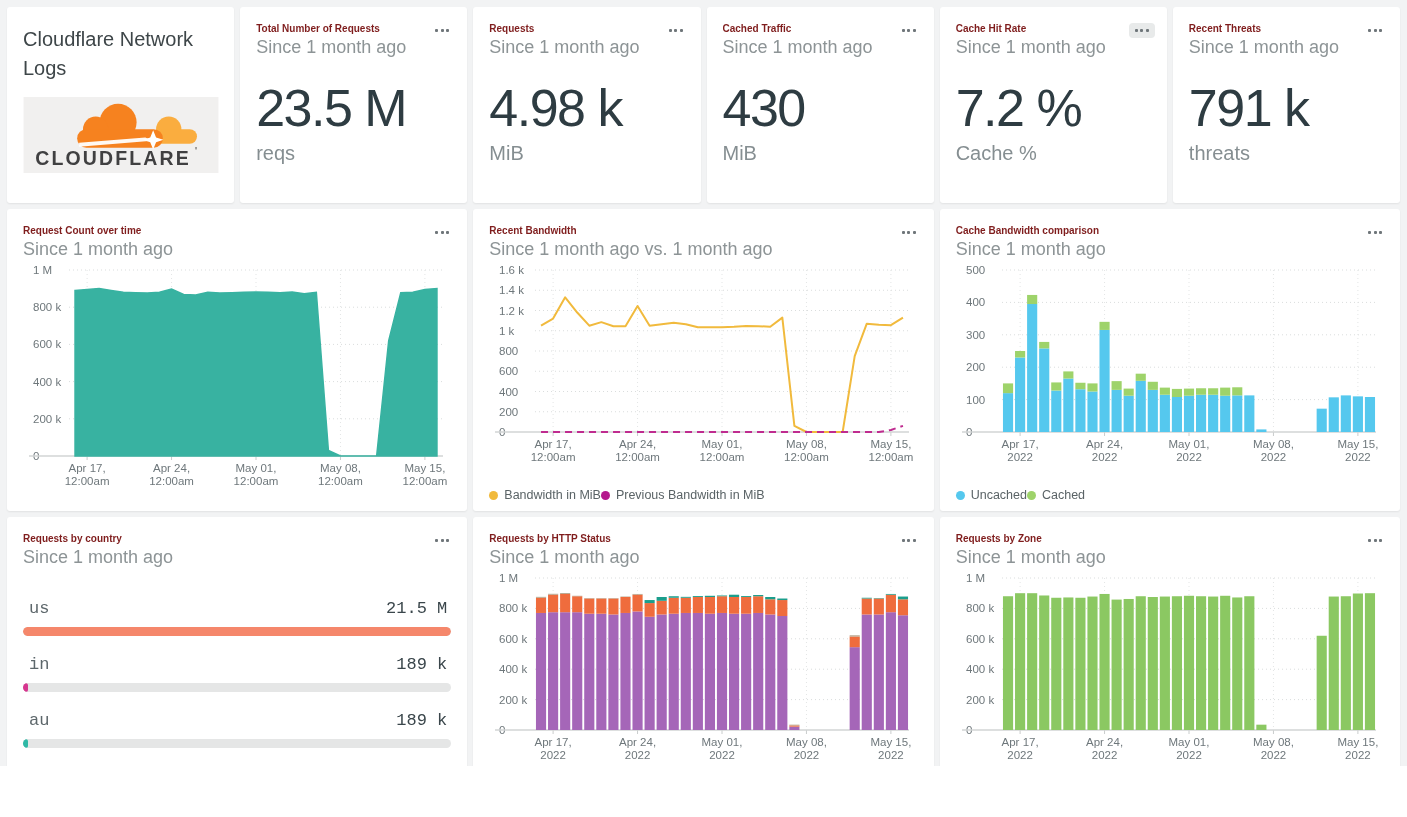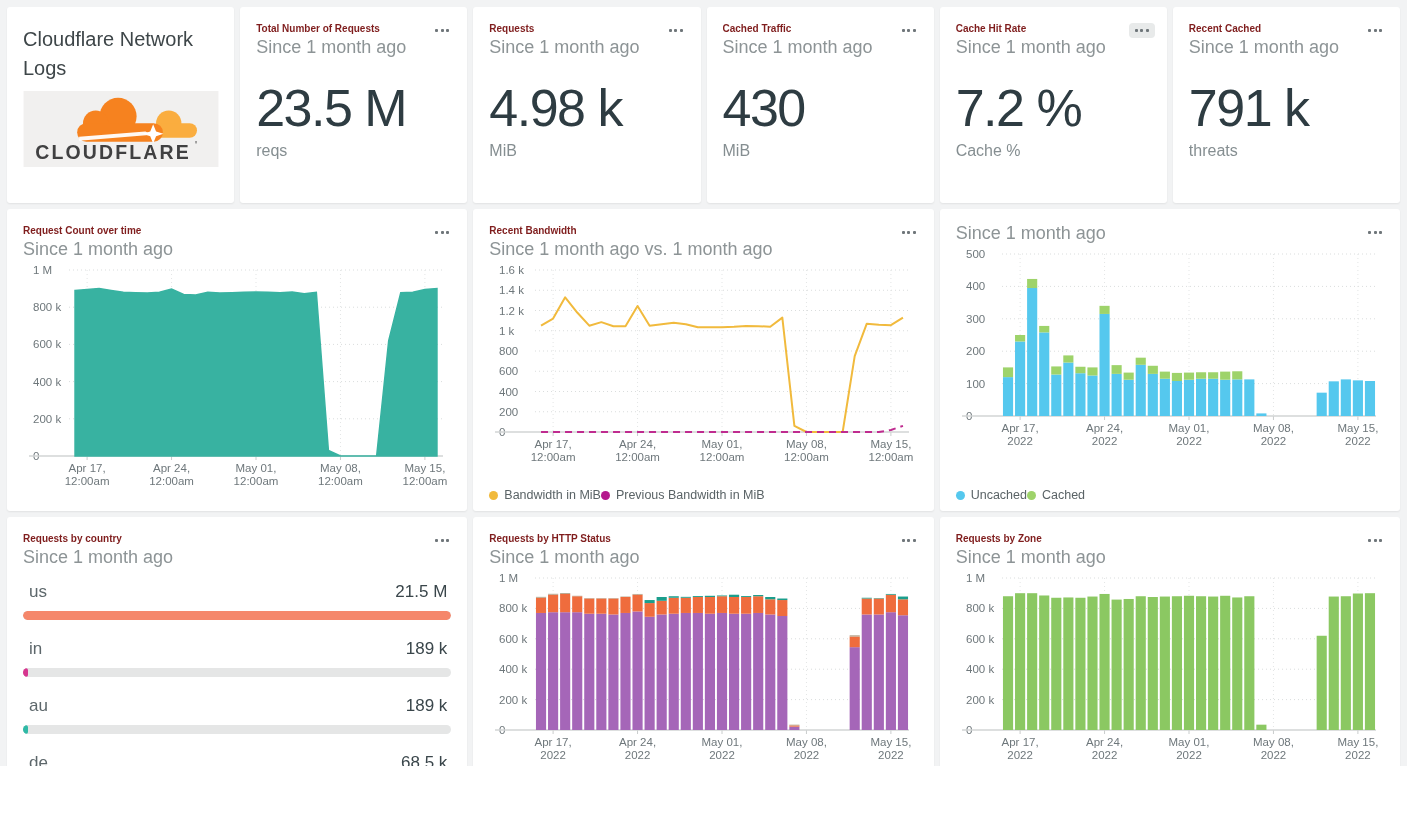--- a/index.html
+++ b/index.html
@@ -11,36 +11,36 @@
   .wide{grid-column:span 2;}
   .panel h2{font-size:10px;font-weight:700;color:#7f1d1d;margin:2px 0 3px;padding-right:30px;
     white-space:nowrap;overflow:hidden;}
   .sub{font-size:18px;color:#8d9496;}
   .dots{position:absolute;top:16px;right:12px;border:0;background:transparent;cursor:pointer;
     display:flex;gap:2.5px;align-items:center;padding:6px;border-radius:4px;}
   .dots i{width:3px;height:3px;background:#6f767a;border-radius:1px;display:block;}
   .dots.hl{background:#e8eaea;}
   
   .stat .value{font-size:52px;font-weight:400;color:#2e3c42;margin-top:24px;letter-spacing:-1.5px;line-height:1;}
-  .stat .unit{font-size:16px;color:#858e91;margin-top:8px;}
+  .stat .unit{font-size:20px;color:#858e91;margin-top:8px;}
   
   .brand h1{font-size:20px;font-weight:400;color:#3e4649;margin:4px 0 0;line-height:1.45;}
-  .brand .logo{margin-top:8px;}
+  .brand .logo{margin-top:14px;}
   
   .chart{position:relative;margin-top:0;}
   .chart.h-area{height:230px;}
   .chart.h-mid{height:206px;}
   .chart.h-bot{height:196px;}
   .legend{position:absolute;left:16px;right:8px;bottom:9px;display:flex;gap:0;align-items:center;
     font-size:12.5px;color:#5a6366;white-space:nowrap;}
   .legend.compact{gap:13px;font-size:12px;}
   .legend .li{display:flex;align-items:center;cursor:pointer;}
   .legend .dot{width:9px;height:9px;border-radius:50%;margin-right:6px;flex:0 0 auto;}
   
-  .crows{margin-top:14px;}
+  .crows{margin-top:31px;font-family:Liberation Mono, monospace;}
   .crow{margin-bottom:19px;}
   .crow .line1{display:flex;justify-content:space-between;align-items:baseline;padding:0 4px 0 6px;}
   .crow .clabel{font-size:17px;color:#5d676b;}
   .crow .cvalue{font-size:17px;color:#3a464b;}
   .crow .track{margin-top:9px;height:9px;border-radius:5px;background:#e5e6e6;overflow:hidden;}
   .crow .fill{height:9px;border-radius:5px;min-width:2px;}
   svg text{font-family:"Liberation Sans",sans-serif;}
 </style>
 </head>
 <body>
@@ -107,21 +107,21 @@
     <button class="dots hl">
         <i></i>
         <i></i>
         <i></i>
       </button>
     <div class="value">7.2 %</div>
     <div class="unit">Cache %</div>
   </section>
 
   <section class="panel stat">
-    <h2>Recent Cached</h2>
+    <h2>Recent Threats</h2>
     <div class="sub">Since 1 month ago</div>
     <button class="dots">
         <i></i>
         <i></i>
         <i></i>
       </button>
     <div class="value">791 k</div>
     <div class="unit">threats</div>
   </section>
 
@@ -226,20 +226,21 @@
           <span>Bandwidth in MiB</span>
         </span>
         <span class="li">
           <span class="dot" style="background: rgb(181, 25, 141);"></span>
           <span>Previous Bandwidth in MiB</span>
         </span>
       </div>
   </section>
 
   <section class="panel wide">
+    <h2>Cache Bandwidth comparison</h2>
     <div class="sub">Since 1 month ago</div>
     <button class="dots">
         <i></i>
         <i></i>
         <i></i>
       </button>
     <div class="chart h-mid"><svg width="428" height="206" viewBox="0 0 428 206">
           <line x1="46" x2="420" y1="10" y2="10" stroke="#dadddd" stroke-dasharray="1,3"></line>
           <text x="10" y="14" fill="#6e777b" font-size="11.5">500</text>
           <line x1="46" x2="420" y1="42.400000000000006" y2="42.400000000000006" stroke="#dadddd" stroke-dasharray="1,3"></line>

